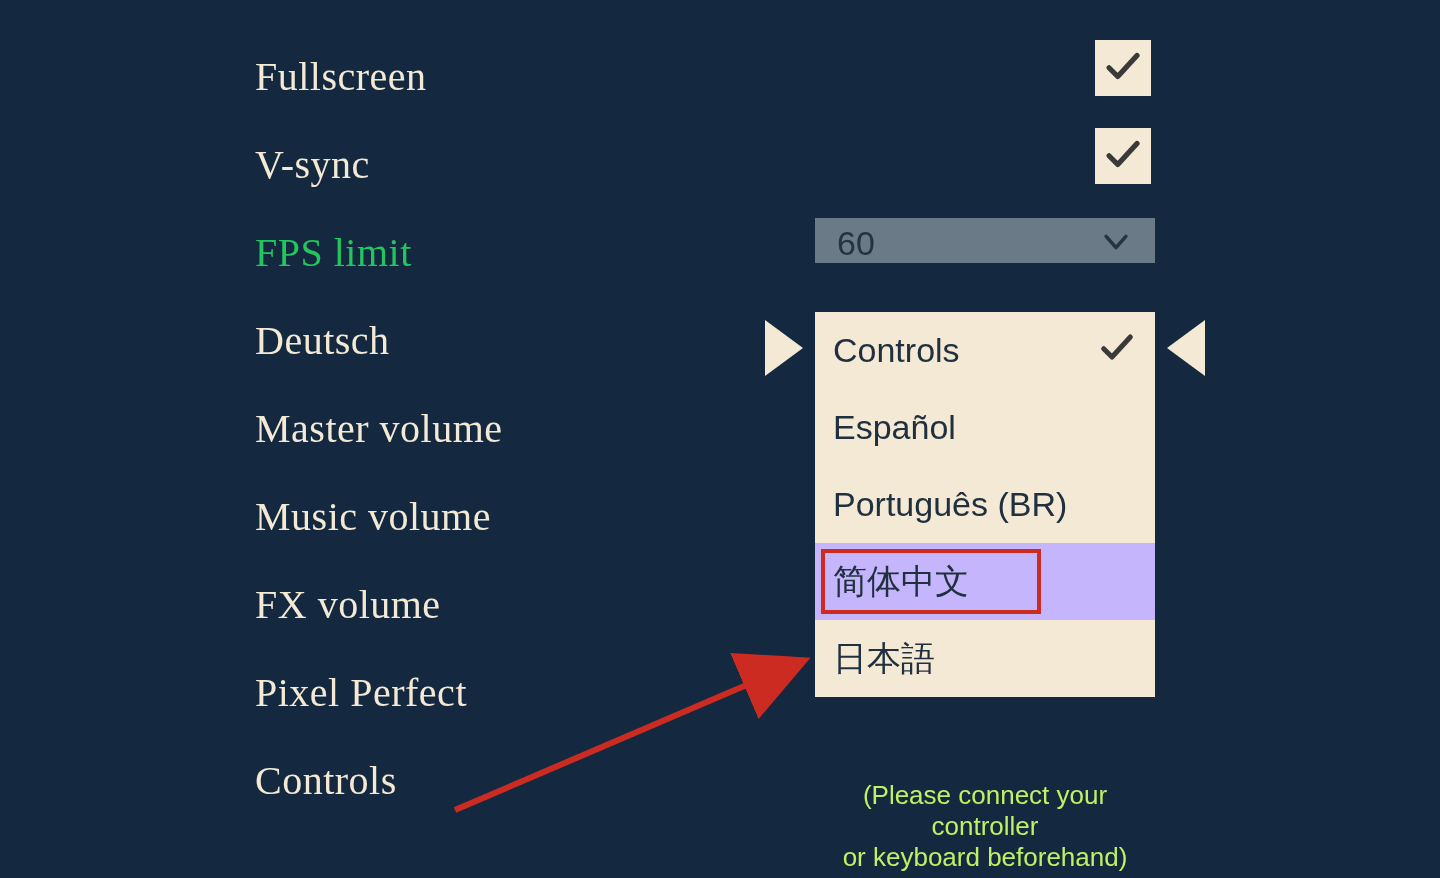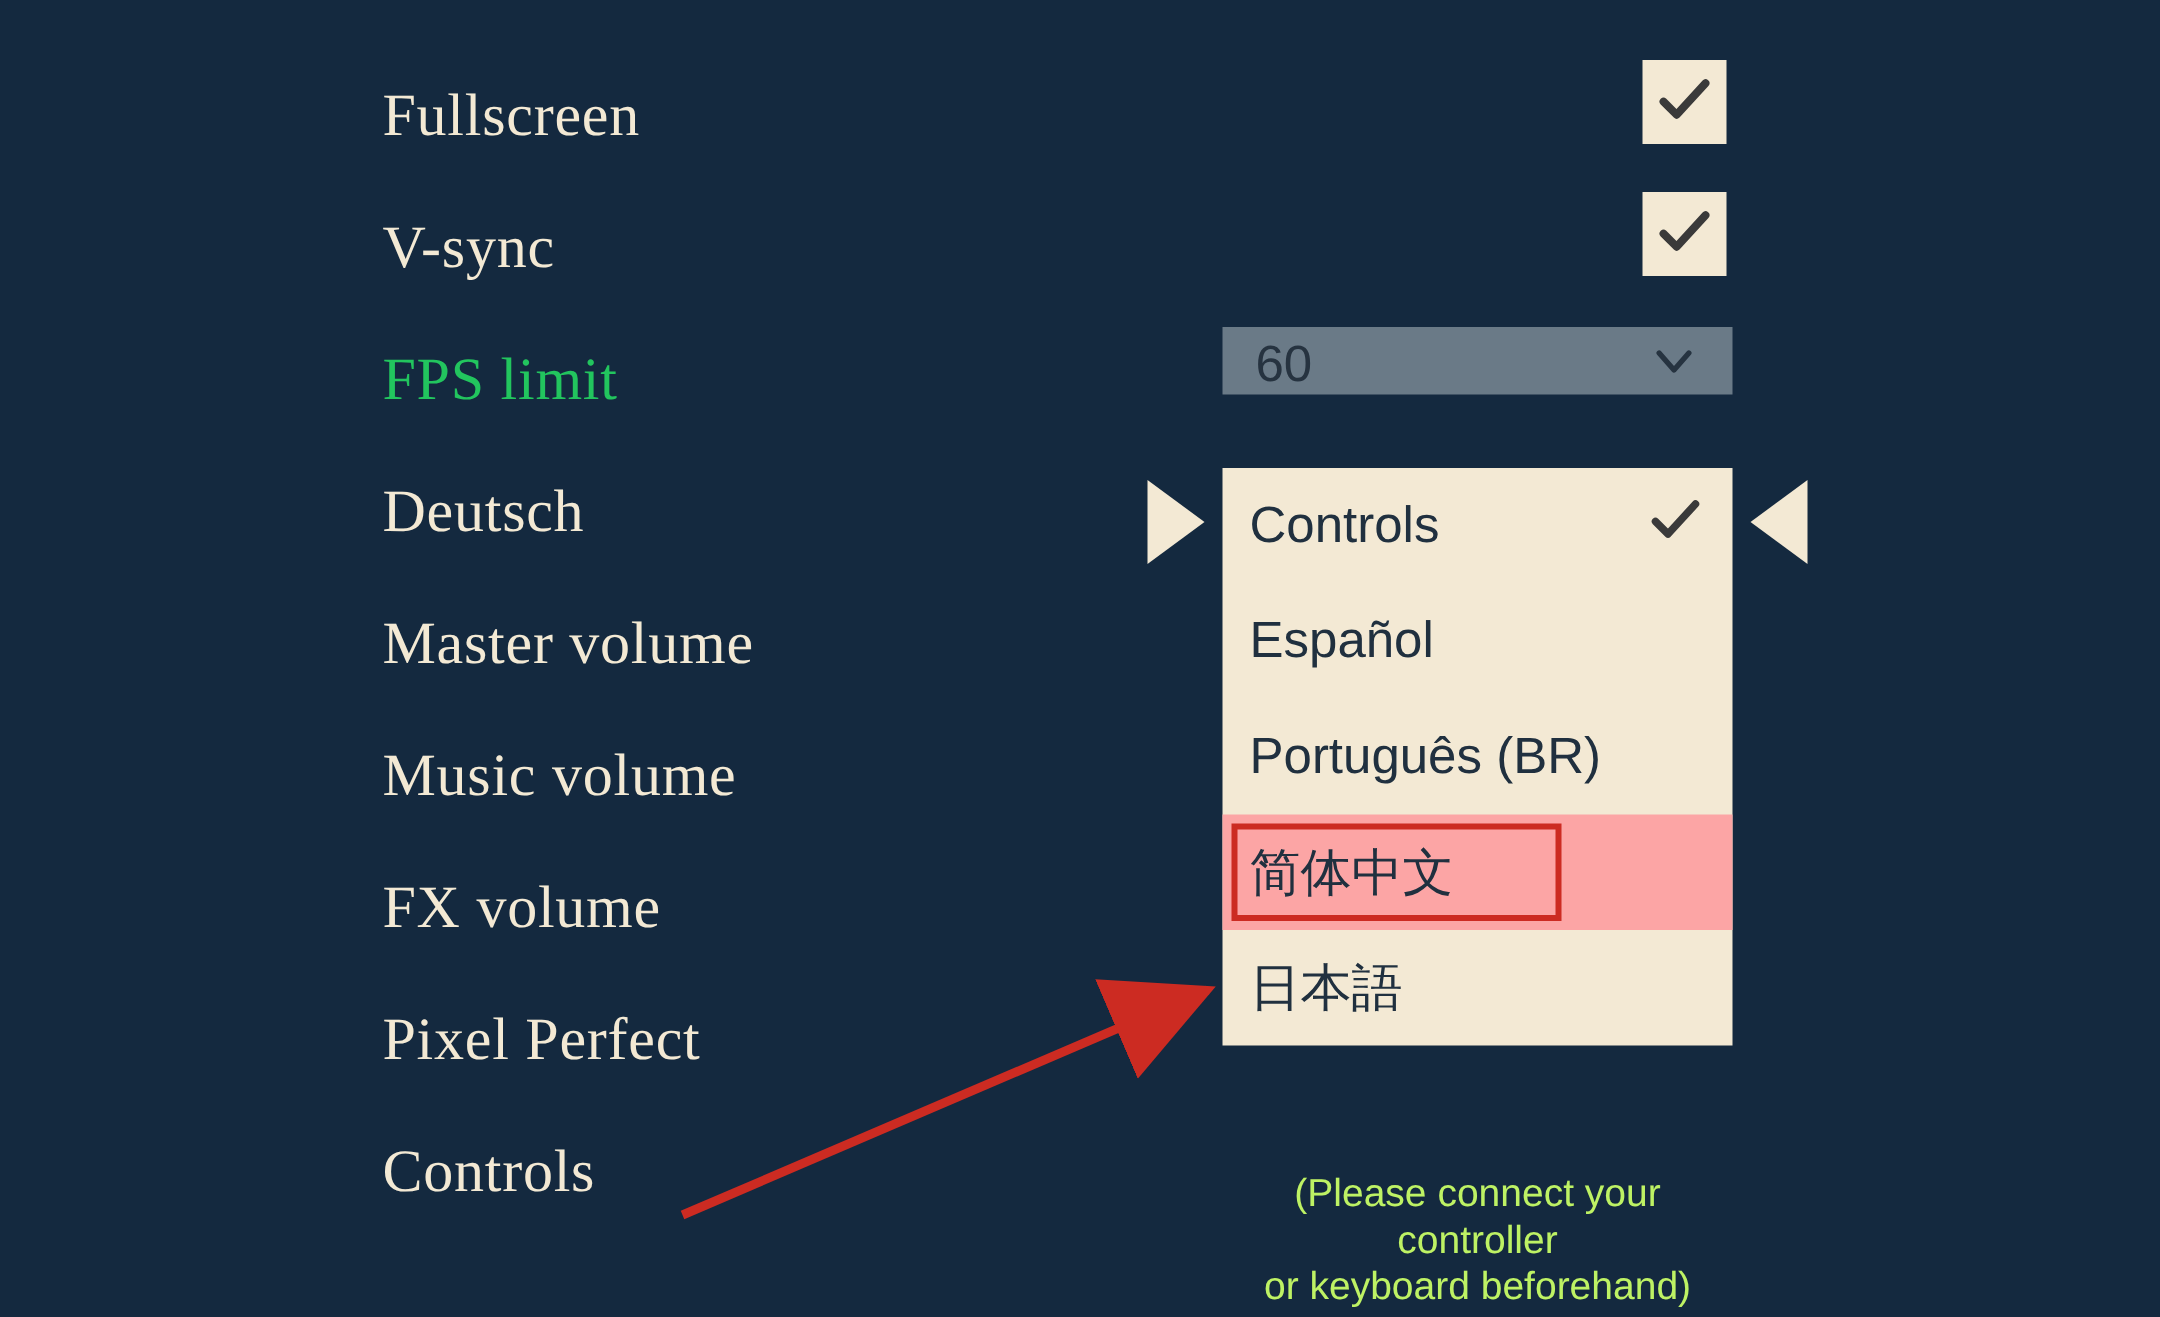--- a/index.html
+++ b/index.html
@@ -18,21 +18,21 @@
   .fps-chev svg{width:34px;height:34px;}
   .fps-chev .chev{stroke:#263340;stroke-width:5;fill:none;stroke-linecap:round;stroke-linejoin:round;}
   
   .lang-wrap{position:absolute;left:815px;top:312px;width:340px;}
   .triL,.triR{position:absolute;top:8px;width:0;height:0;border-top:28px solid transparent;border-bottom:28px solid transparent;}
   .triL{left:-50px;border-left:38px solid #F3E9D4;}
   .triR{right:-50px;border-right:38px solid #F3E9D4;}
   .lang-list{background:#F3E9D4;}
   .lang-item{height:77px;display:flex;align-items:center;padding:0 18px;font-size:34px;color:#20303F;position:relative;}
   .lang-item.first{justify-content:space-between;}
-  .lang-item.hover{background:#fca5a5;}
+  .lang-item.hover{background:#c4b5fd;}
   .hl-box{position:absolute;left:6px;top:6px;width:220px;height:65px;border:4px solid #CC2B22;box-sizing:border-box;pointer-events:none;}
   .lang-check svg{width:40px;height:40px;}
   
   .arrow{position:absolute;pointer-events:none;}
 </style>
 </head>
 <body>
 
 <div class="settings">
   <div class="row">

